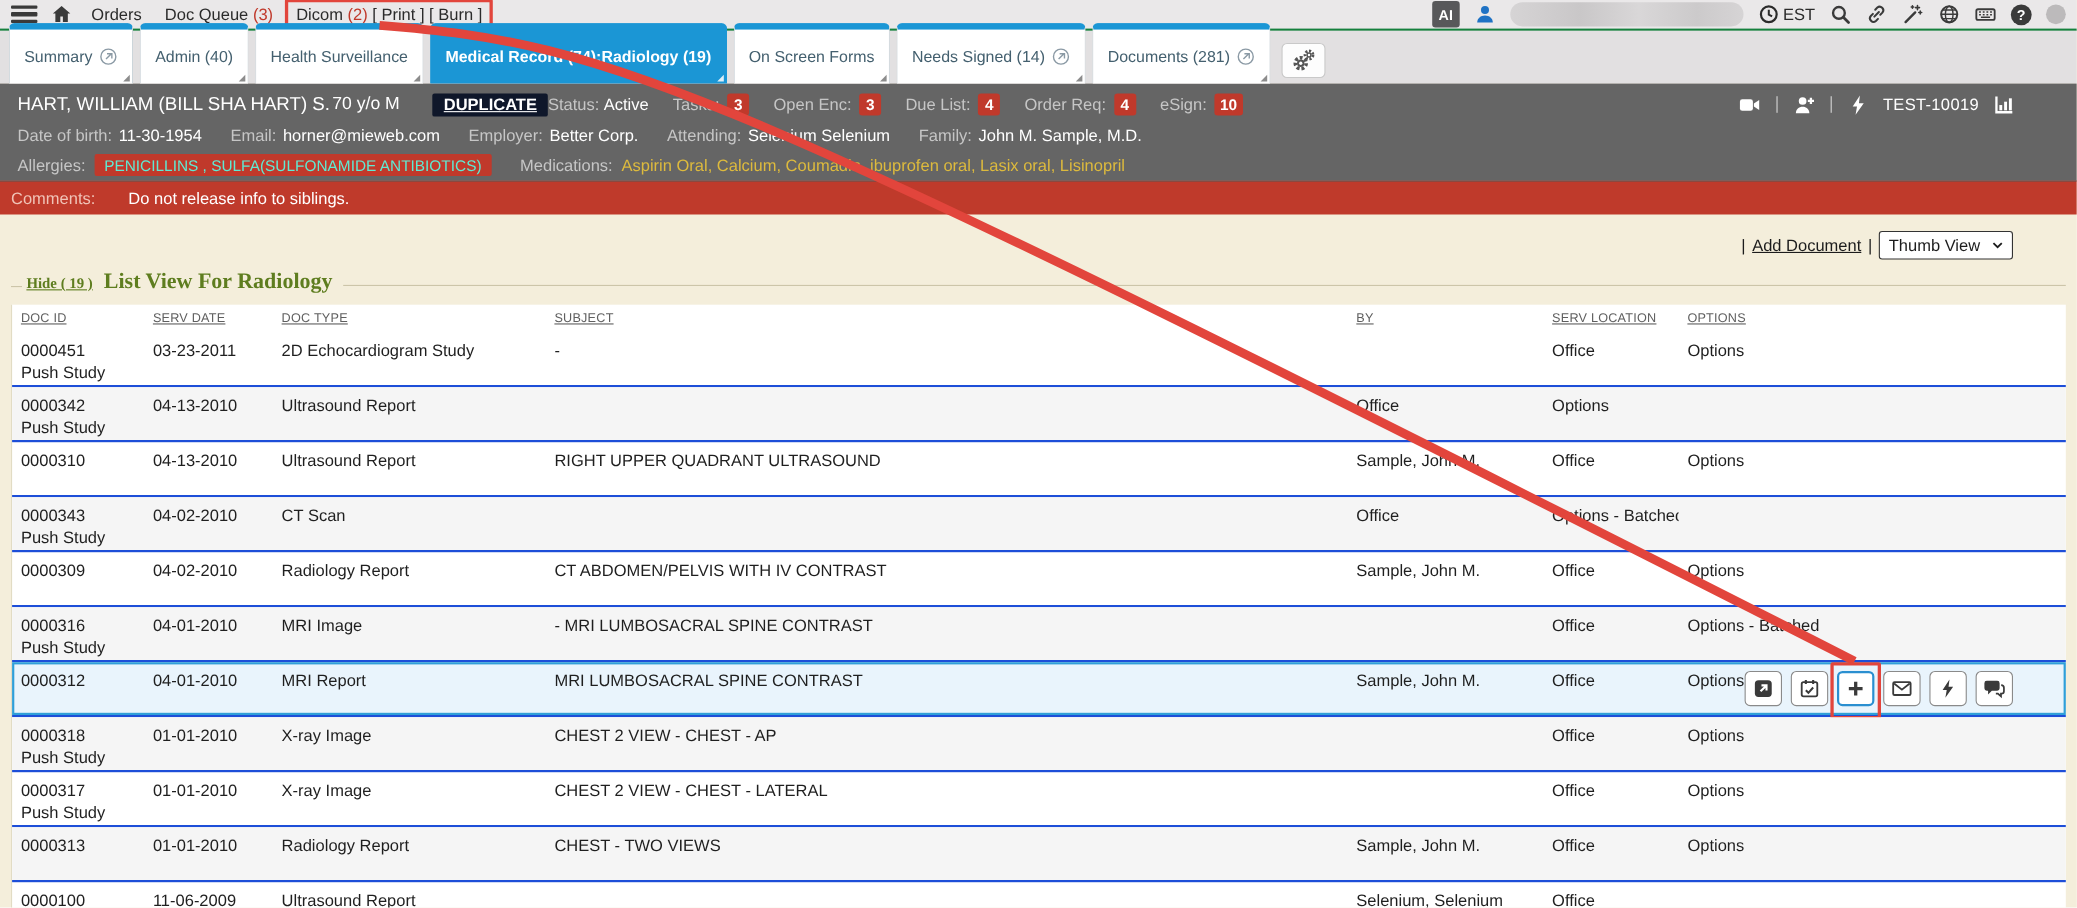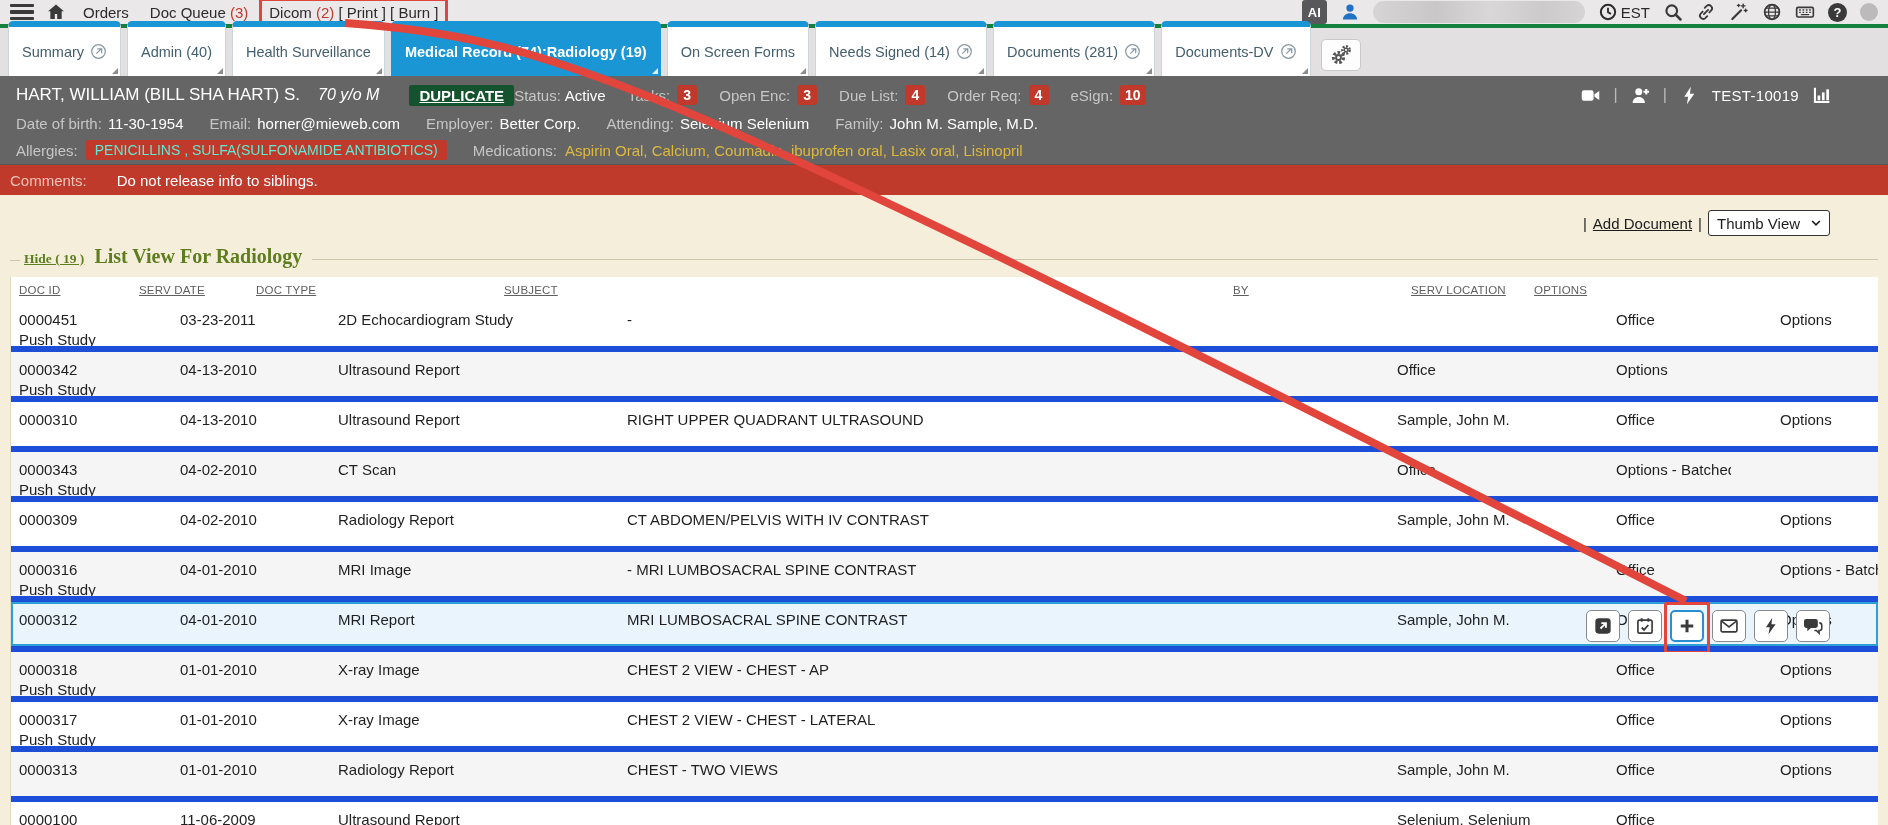--- a/index.html
+++ b/index.html
@@ -1,21 +1,21 @@
 <!DOCTYPE html>
 <html><head>
 <meta charset="utf-8">
 <title></title>
 <style>
   * { box-sizing: border-box; margin:0; padding:0; }
   html,body { width:1888px; height:825px; overflow:hidden; }
   body { font-family:"Liberation Sans", sans-serif; position:relative; background:#f4eedb; }
 
   
-  .topbar { height:28px; background:#eae8e9; display:flex; align-items:center; padding:0 10px; border-bottom:4px solid #15803d; }
+  .topbar { height:28px; background:#eae8e9; display:flex; align-items:center; padding:0 10px; border-bottom:2px solid #15803d; }
   .hamburger { width:24px; display:flex; flex-direction:column; gap:3px; margin-right:12px; cursor:pointer; }
   .hamburger span { height:3.2px; background:#3a3a3a; border-radius:1px; }
   .icon { display:inline-flex; }
   .icon svg { width:20px; height:20px; }
   .tb-home { color:#3a3a3a; margin-right:14px; }
   .nav-item { font-size:15px; color:#2b2b2b; margin-right:15px; white-space:nowrap; cursor:pointer; position:relative; padding:2px 3px; }
   .nav-item .cnt { color:#c0392b; }
   .tb-right { margin-left:auto; display:flex; align-items:center; gap:13px; color:#3a3a3a; }
   .ai-badge { width:25px; height:24px; background:#58585a; color:#fff; font-size:13px; font-weight:bold; display:flex; align-items:center; justify-content:center; border-radius:3px; }
   .tb-user { color:#1f72c4; }
@@ -35,22 +35,22 @@
   .gear-btn { height:32px; width:40px; background:#fdfdfd; border:1px solid #c9c9c9; border-radius:5px; margin:0 0 5px 4px; display:flex; align-items:center; justify-content:center; color:#555; cursor:pointer; }
   .gear-btn svg { width:24px; height:24px; }
 
   
   .banner { background:#656565; color:#fff; padding:4px 0 0 0; }
   .b-row { display:flex; align-items:center; padding-left:16px; }
   .b-row1 { height:30px; }
   .b-row2 { height:26px; }
   .b-row3 { height:28px; }
   .p-name { font-size:17px; }
-  .p-age { font-size:16px; margin-left:18px;font-style:italic; }
-  .dup-badge { margin-left:30px; background:#14532d; color:#fff; font-weight:bold; text-decoration:underline; font-size:15px; padding:2px 10px; border-radius:2px; cursor:pointer; }
+  .p-age { font-size:16px; margin-left:2px; }
+  .dup-badge { margin-left:30px; background:#0f172a; color:#fff; font-weight:bold; text-decoration:underline; font-size:15px; padding:2px 10px; border-radius:2px; cursor:pointer; }
   .blabel { color:#c6c6c6; font-size:15px; }
   .bval { color:#fff; font-size:15px; }
   .status-wrap { display:flex; gap:4px; }
   .counter { display:flex; align-items:center; gap:7px; margin-left:22px; cursor:pointer; }
   .cbadge { background:#c0392b; color:#fff; font-size:14px; font-weight:bold; min-width:20px; height:20px; padding:0 5px; border-radius:3px; display:flex; align-items:center; justify-content:center; }
   .b-icons { margin-left:auto; padding-right:56px; display:flex; align-items:center; gap:12px; color:#fff; }
   .b-icons .icon svg { width:21px; height:21px; }
   .vdiv { color:rgba(255,255,255,.55); font-size:16px; }
   .chart-id { font-size:15px; letter-spacing:.3px; }
   .pair { display:flex; gap:6px; margin-right:26px; white-space:nowrap; }
@@ -75,21 +75,21 @@
   .hide-link { color:#5e7d1f; font-size:13.5px; font-weight:bold; text-decoration:underline; margin-left:14px; cursor:pointer; white-space:nowrap; }
   .list-title { color:#5e7d1f; font-size:20px; font-weight:bold; white-space:nowrap; }
   .legend-line { flex:1; height:1px; background:#ccc5a9; align-self:center; margin-top:6px; }
   .legend-stub { position:absolute; left:0; top:21px; width:10px; height:1px; background:#ccc5a9; }
 
   
   .panel { background:#fff; border-left:1px solid #e2dcc4; }
   .thead, .trow { display:grid; grid-template-columns:120px 117px 248px 729px 178px 123px 1fr; }
   .thead { height:25px; align-items:center; }
   .thead span { font-size:11.5px; color:#5f5f5f; text-decoration:underline; letter-spacing:.2px; padding-left:8px; white-space:nowrap; cursor:pointer; }
-  .trow { height:50px; border-bottom:6px solid #1d4ed8; position:relative;gap:41px; }
+  .trow { height:50px; border-bottom:2px solid #1d4ed8; position:relative; }
   .trow.alt { background:#f5f5f5; }
   .trow.selected { background:#e9f4fc; }
   .trow.selected::before { content:''; position:absolute; inset:0; border:2px solid #2f9fd8; pointer-events:none; }
   .cell { padding:8px 6px 0 8px; font-size:15px; color:#1f1f1f; line-height:20px; overflow:hidden; white-space:nowrap; }
   .actions { position:absolute; left:1575px; top:8px; display:flex; gap:8px; }
   .abtn { width:34px; height:32px; background:#fff; border:1px solid #8a8a8a; border-radius:5px; display:flex; align-items:center; justify-content:center; color:#3a3a3a; cursor:pointer; position:relative; }
   .abtn svg { width:20px; height:20px; }
   .abtn.add-btn { border:2px solid #2a8fd0; }
 
   
@@ -198,29 +198,20 @@
       <span>Needs Signed (14)</span>
       <span class="icon ext-ic">
         <svg viewBox="0 0 24 24">
           <circle cx="12" cy="12" r="9.6" fill="none" stroke="currentColor" stroke-width="1.8"></circle>
           <path d="M9 15 15.2 8.8M10.3 8.3h6.2v6.2" fill="none" stroke="currentColor" stroke-width="1.8"></path>
         </svg>
       </span>
     </div>
     <div class="tab">
       <span>Documents (281)</span>
-      <span class="icon ext-ic">
-        <svg viewBox="0 0 24 24">
-          <circle cx="12" cy="12" r="9.6" fill="none" stroke="currentColor" stroke-width="1.8"></circle>
-          <path d="M9 15 15.2 8.8M10.3 8.3h6.2v6.2" fill="none" stroke="currentColor" stroke-width="1.8"></path>
-        </svg>
-      </span>
-    </div>
-    <div class="tab">
-      <span>Documents-DV</span>
       <span class="icon ext-ic">
         <svg viewBox="0 0 24 24">
           <circle cx="12" cy="12" r="9.6" fill="none" stroke="currentColor" stroke-width="1.8"></circle>
           <path d="M9 15 15.2 8.8M10.3 8.3h6.2v6.2" fill="none" stroke="currentColor" stroke-width="1.8"></path>
         </svg>
       </span>
     </div>
     <div class="gear-btn">
       <span class="icon">
         <svg viewBox="0 0 24 24">

